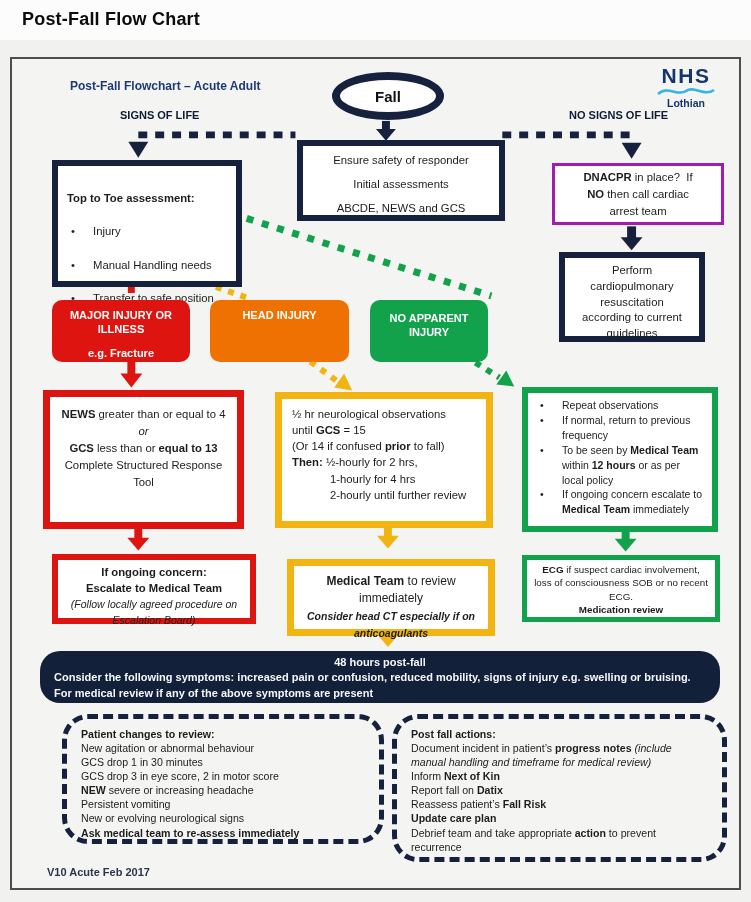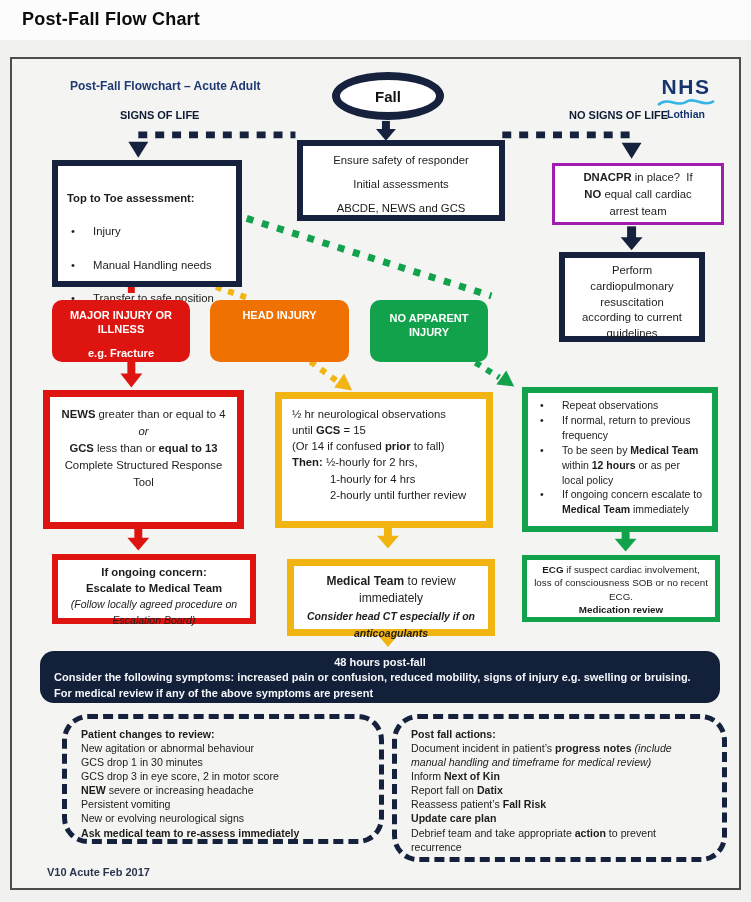--- a/index.html
+++ b/index.html
@@ -10,21 +10,21 @@
   .board{position:absolute;left:10px;top:57px;width:731px;height:833px;box-sizing:border-box;
          border:2px solid #4d4d4d;background:#f4f4f2;}
   .connectors{position:absolute;left:0;top:0;width:100%;height:100%;z-index:1;pointer-events:none;}
   .subtitle{position:absolute;left:58px;top:20px;font-size:12px;font-weight:bold;color:#1f3a73;z-index:2;}
   .branch-label{position:absolute;top:50px;font-size:11px;font-weight:bold;color:#0e1b34;z-index:2;}
   .branch-label.left{left:108px;}
   .branch-label.right{left:557px;}
   .oval{position:absolute;left:320px;top:13px;width:112px;height:48px;box-sizing:border-box;
         border:8px solid #16213e;border-radius:50%;background:#fff;z-index:2;
         display:flex;align-items:center;justify-content:center;font-size:15px;font-weight:bold;color:#111;}
-  .nhs-logo{position:absolute;right:18px;top:6px;z-index:2;text-align:center;width:70px;margin-top:11px;}
+  .nhs-logo{position:absolute;right:18px;top:6px;z-index:2;text-align:center;width:70px;}
   .nhs-word{font-size:21px;font-weight:bold;color:#16356e;letter-spacing:1.5px;line-height:1;}
   .nhs-wave{display:block;margin:0 auto;}
   .nhs-region{font-size:10.5px;font-weight:bold;color:#16356e;margin-top:-1px;}
   .bx{position:absolute;box-sizing:border-box;background:#fff;z-index:2;font-size:11.3px;color:#1d1d1b;}
   .b{font-weight:bold;}
   .i{font-style:italic;}
   .line{margin:0;}
   .txt{white-space:pre-wrap;}
   .blt-line{display:flex;}
   .blt{flex:0 0 22px;text-align:left;padding-left:4px;}
@@ -56,21 +56,21 @@
   .box-green1 .line{line-height:1.42;}
   .box-red2{left:40px;top:495px;width:204px;height:70px;border:6px solid #de1410;padding-top:4px;}
   .box-red2 .line{line-height:1.42;}
   .box-red2 .i{font-size:10.5px;}
   .box-yellow2{left:275px;top:491px;width:208px;height:77px;border:7px solid #f2b411;padding:7px 10px 0 10px;font-size:12px;margin-top:9px;}
   .box-yellow2 .line{line-height:1.45;}
   .box-yellow2 .i{font-size:10.5px;}
   .box-green2{left:510px;top:496px;width:198px;height:67px;border:5px solid #12a24b;
               padding:3px 6px;font-size:9.8px;overflow:hidden;}
   .box-green2 .line{line-height:1.36;}
-  .banner{left:28px;top:592px;width:680px;height:52px;background:#12203a;border:none;border-radius:14px;
+  .banner{left:28px;top:592px;width:680px;height:52px;background:#12203a;border:none;border-radius:20px;
           color:#f5f7fb;padding:4px 14px;overflow:hidden;}
   .banner .line{line-height:1.4;font-size:11px;font-weight:bold;}
   .dash-box{background:transparent;border:5px dashed #16213e;border-radius:26px;font-size:10.6px;}
   .dash-box .line{line-height:1.33;}
   .dash-left{left:50px;top:655px;width:322px;height:130px;padding:8px 14px;}
   .dash-right{left:380px;top:655px;width:335px;height:148px;padding:8px 14px;}
   .footer{position:absolute;left:35px;top:807px;font-size:11px;font-weight:600;color:#2a3550;z-index:2;}
 </style>
 </head>
 <body>
@@ -153,21 +153,21 @@
           <span class="txt"><span class="">Transfer to safe position</span></span>
         </div>
       </div>
     <div class="bx box-ensure ctr">
         <div class="line"><span class="txt"><span class="">Ensure safety of responder</span></span></div>
         <div class="line"><span class="txt"><span class="">Initial assessments</span></span></div>
         <div class="line"><span class="txt"><span class="">ABCDE, NEWS and GCS</span></span></div>
       </div>
     <div class="bx box-dnacpr ctr">
         <div class="line"><span class="txt"><span class="b ">DNACPR</span><span class=""> in place?  If</span></span></div>
-        <div class="line"><span class="txt"><span class="b ">NO</span><span class=""> equal call cardiac</span></span></div>
+        <div class="line"><span class="txt"><span class="b ">NO</span><span class=""> then call cardiac</span></span></div>
         <div class="line"><span class="txt"><span class="">arrest team</span></span></div>
       </div>
     <div class="bx box-cpr ctr">
         <div class="line"><span class="txt"><span class="">Perform cardiopulmonary resuscitation according to current guidelines</span></span></div>
       </div>
 
     <div class="pill pill-red">
         <div class="line"><span class="txt"><span class="b ">MAJOR INJURY OR ILLNESS</span></span></div>
         <div class="line mt"><span class="txt"><span class="b ">e.g. Fracture</span></span></div>
       </div>

